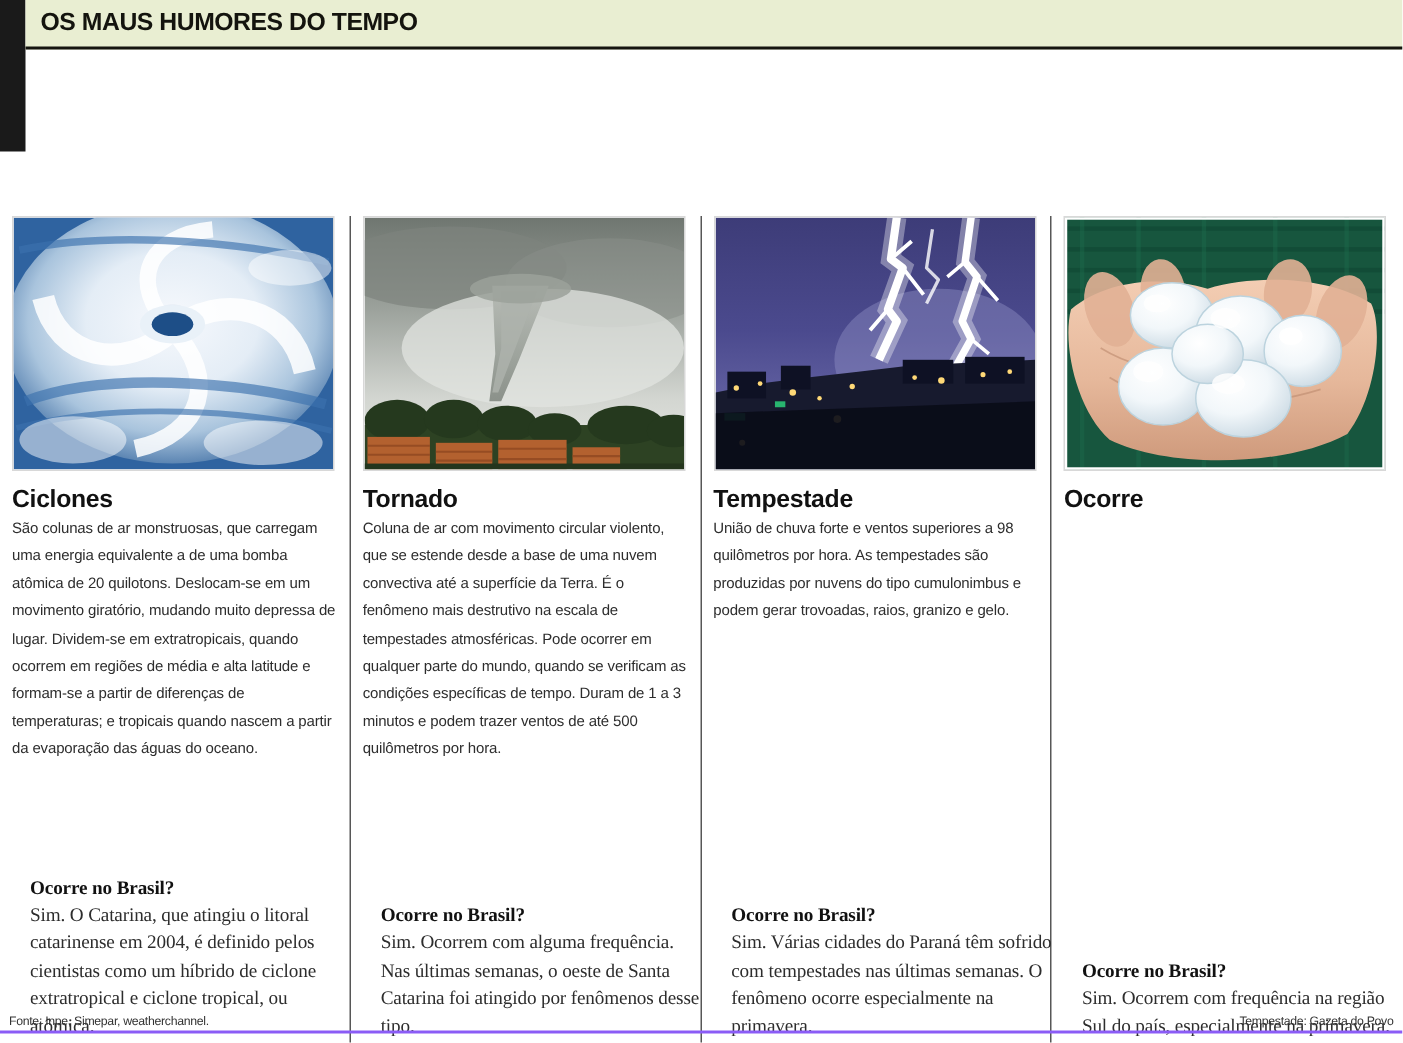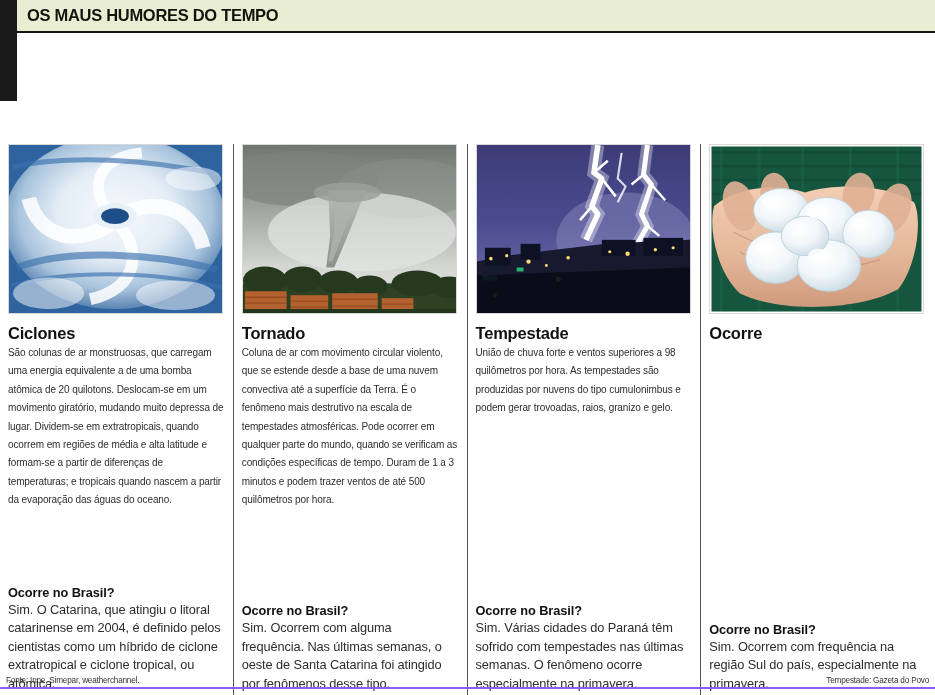--- a/index.html
+++ b/index.html
@@ -99,21 +99,21 @@
     letter-spacing: -0.2px;
     line-height: 19px;
   }
   .desc {
     font-size: 10px;
     line-height: 18.4px;
     color: #2d2d2d;
     margin-top: 1px;
     letter-spacing: -0.1px;
   }
-  .q-block { position: absolute; left: 8px; bottom: 14px; width: 215px; }
+  .q-block { position: absolute; left: 20px; bottom: 14px; width: 215px; font-family: Liberation Serif, serif; }
   .question {
     font-size: 12.8px;
     font-weight: bold;
     color: #111111;
     line-height: 17px;
     letter-spacing: -0.1px;
   }
   .answer {
     font-size: 12.8px;
     line-height: 18.4px;

